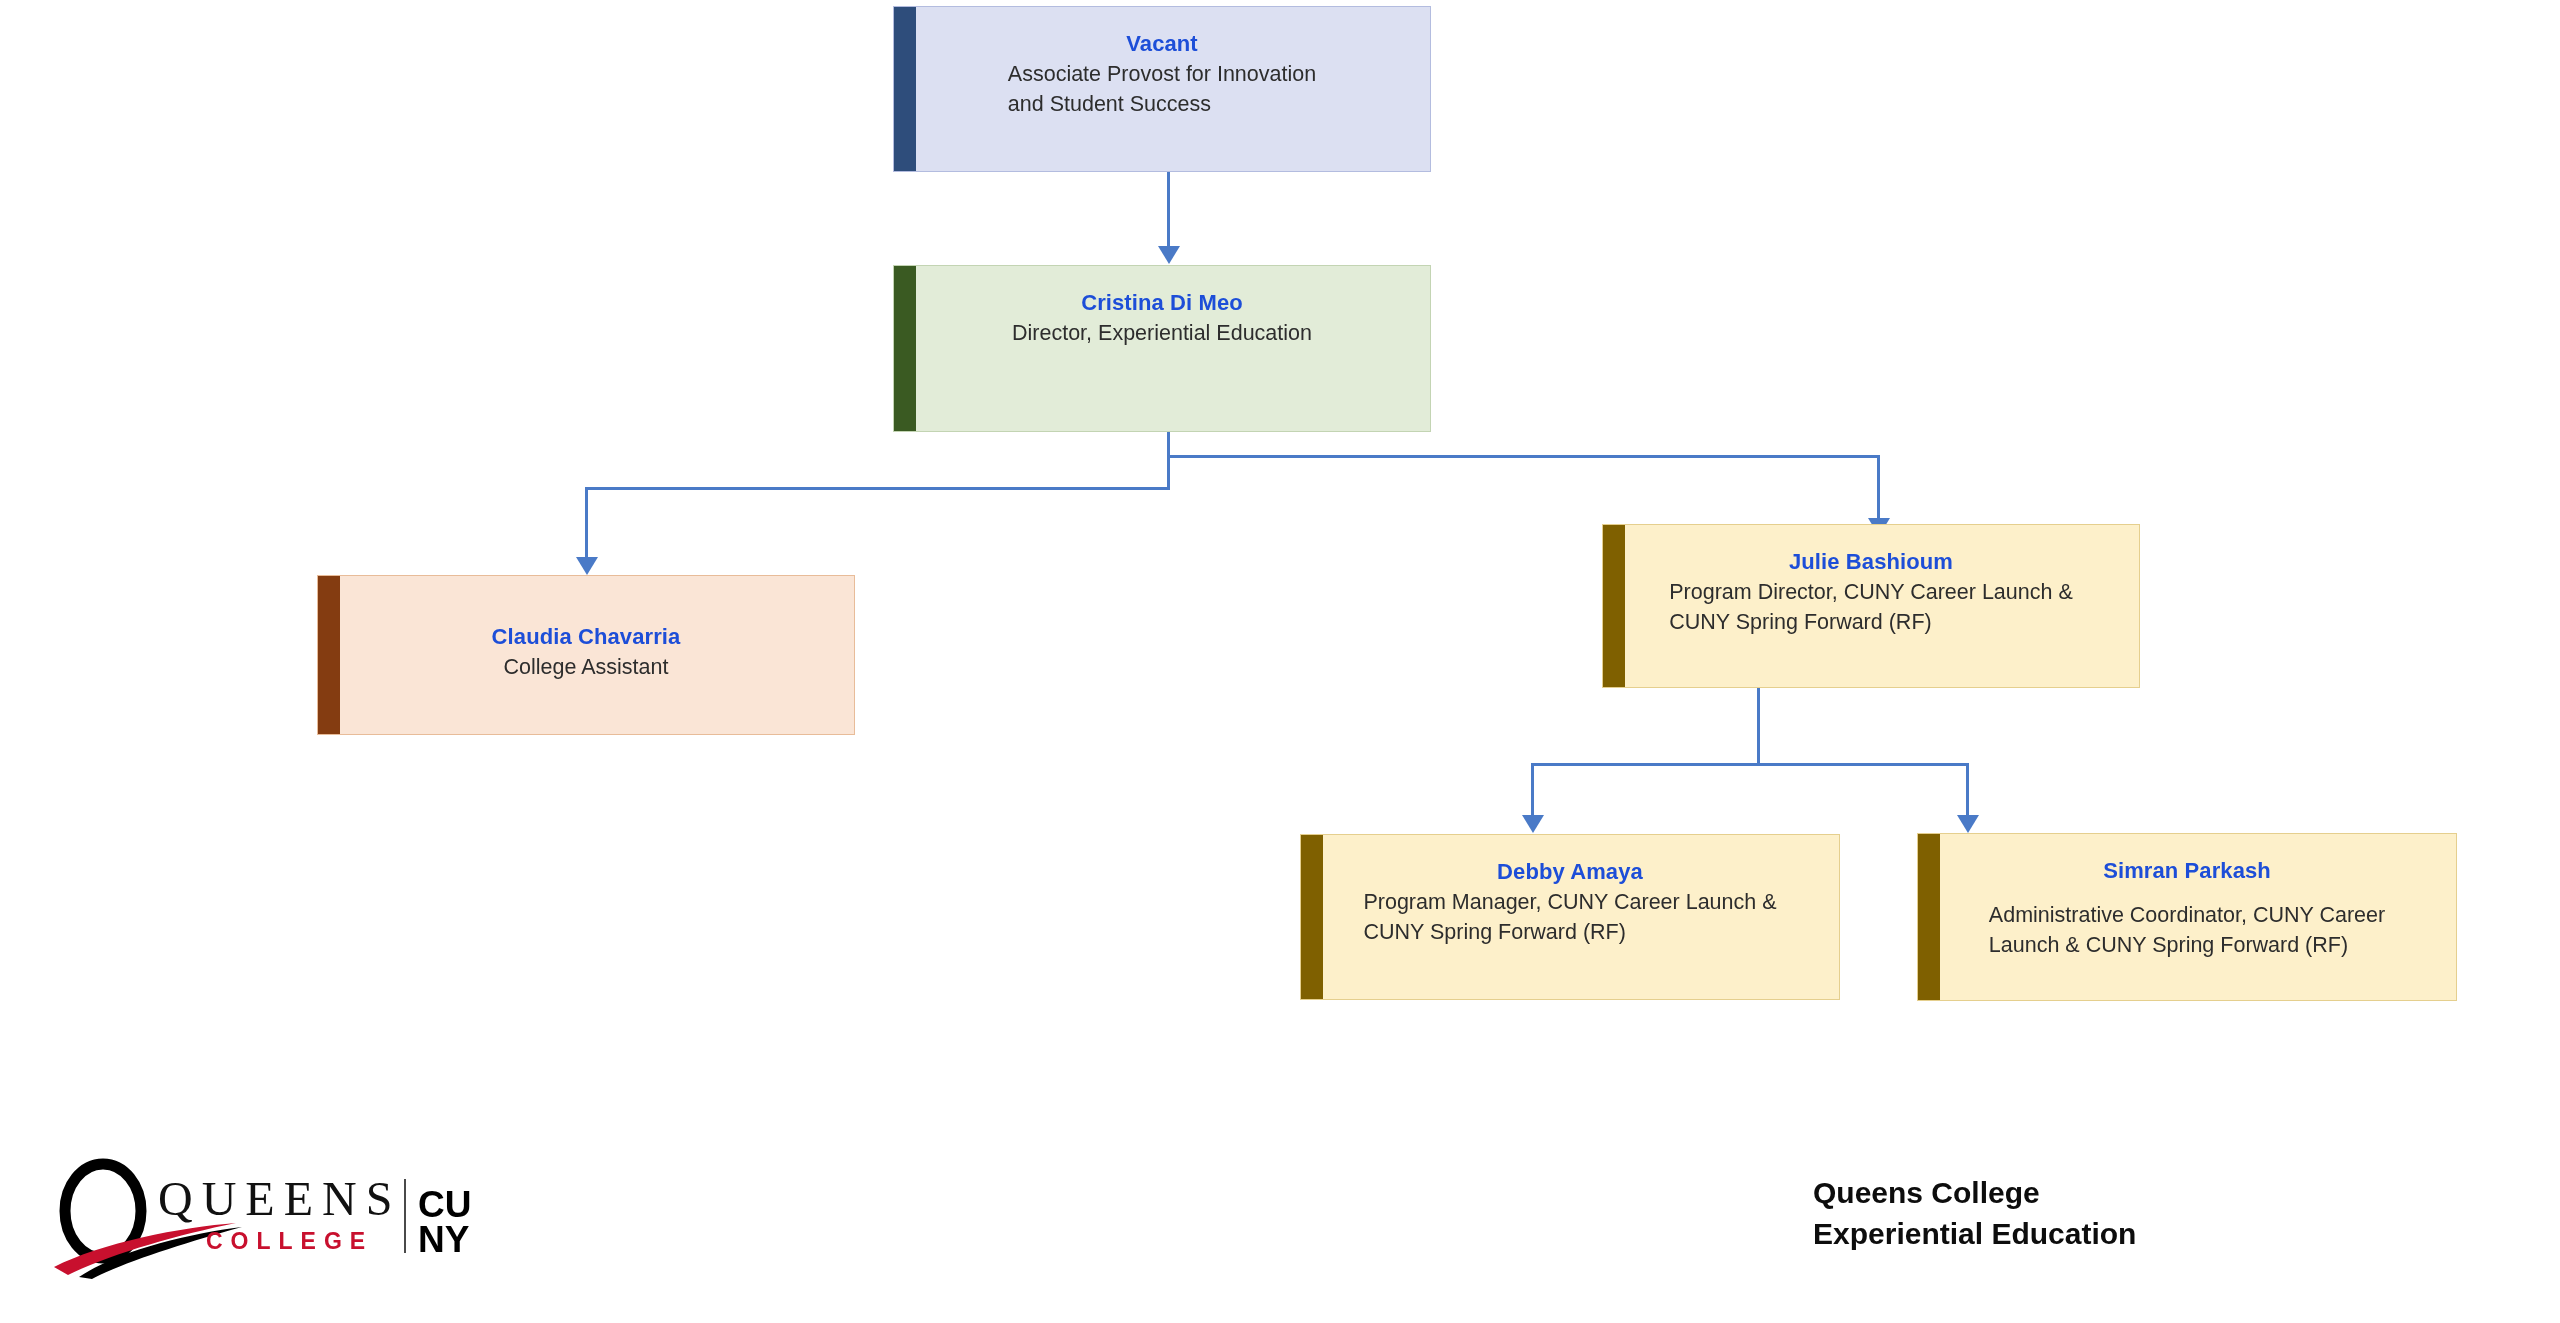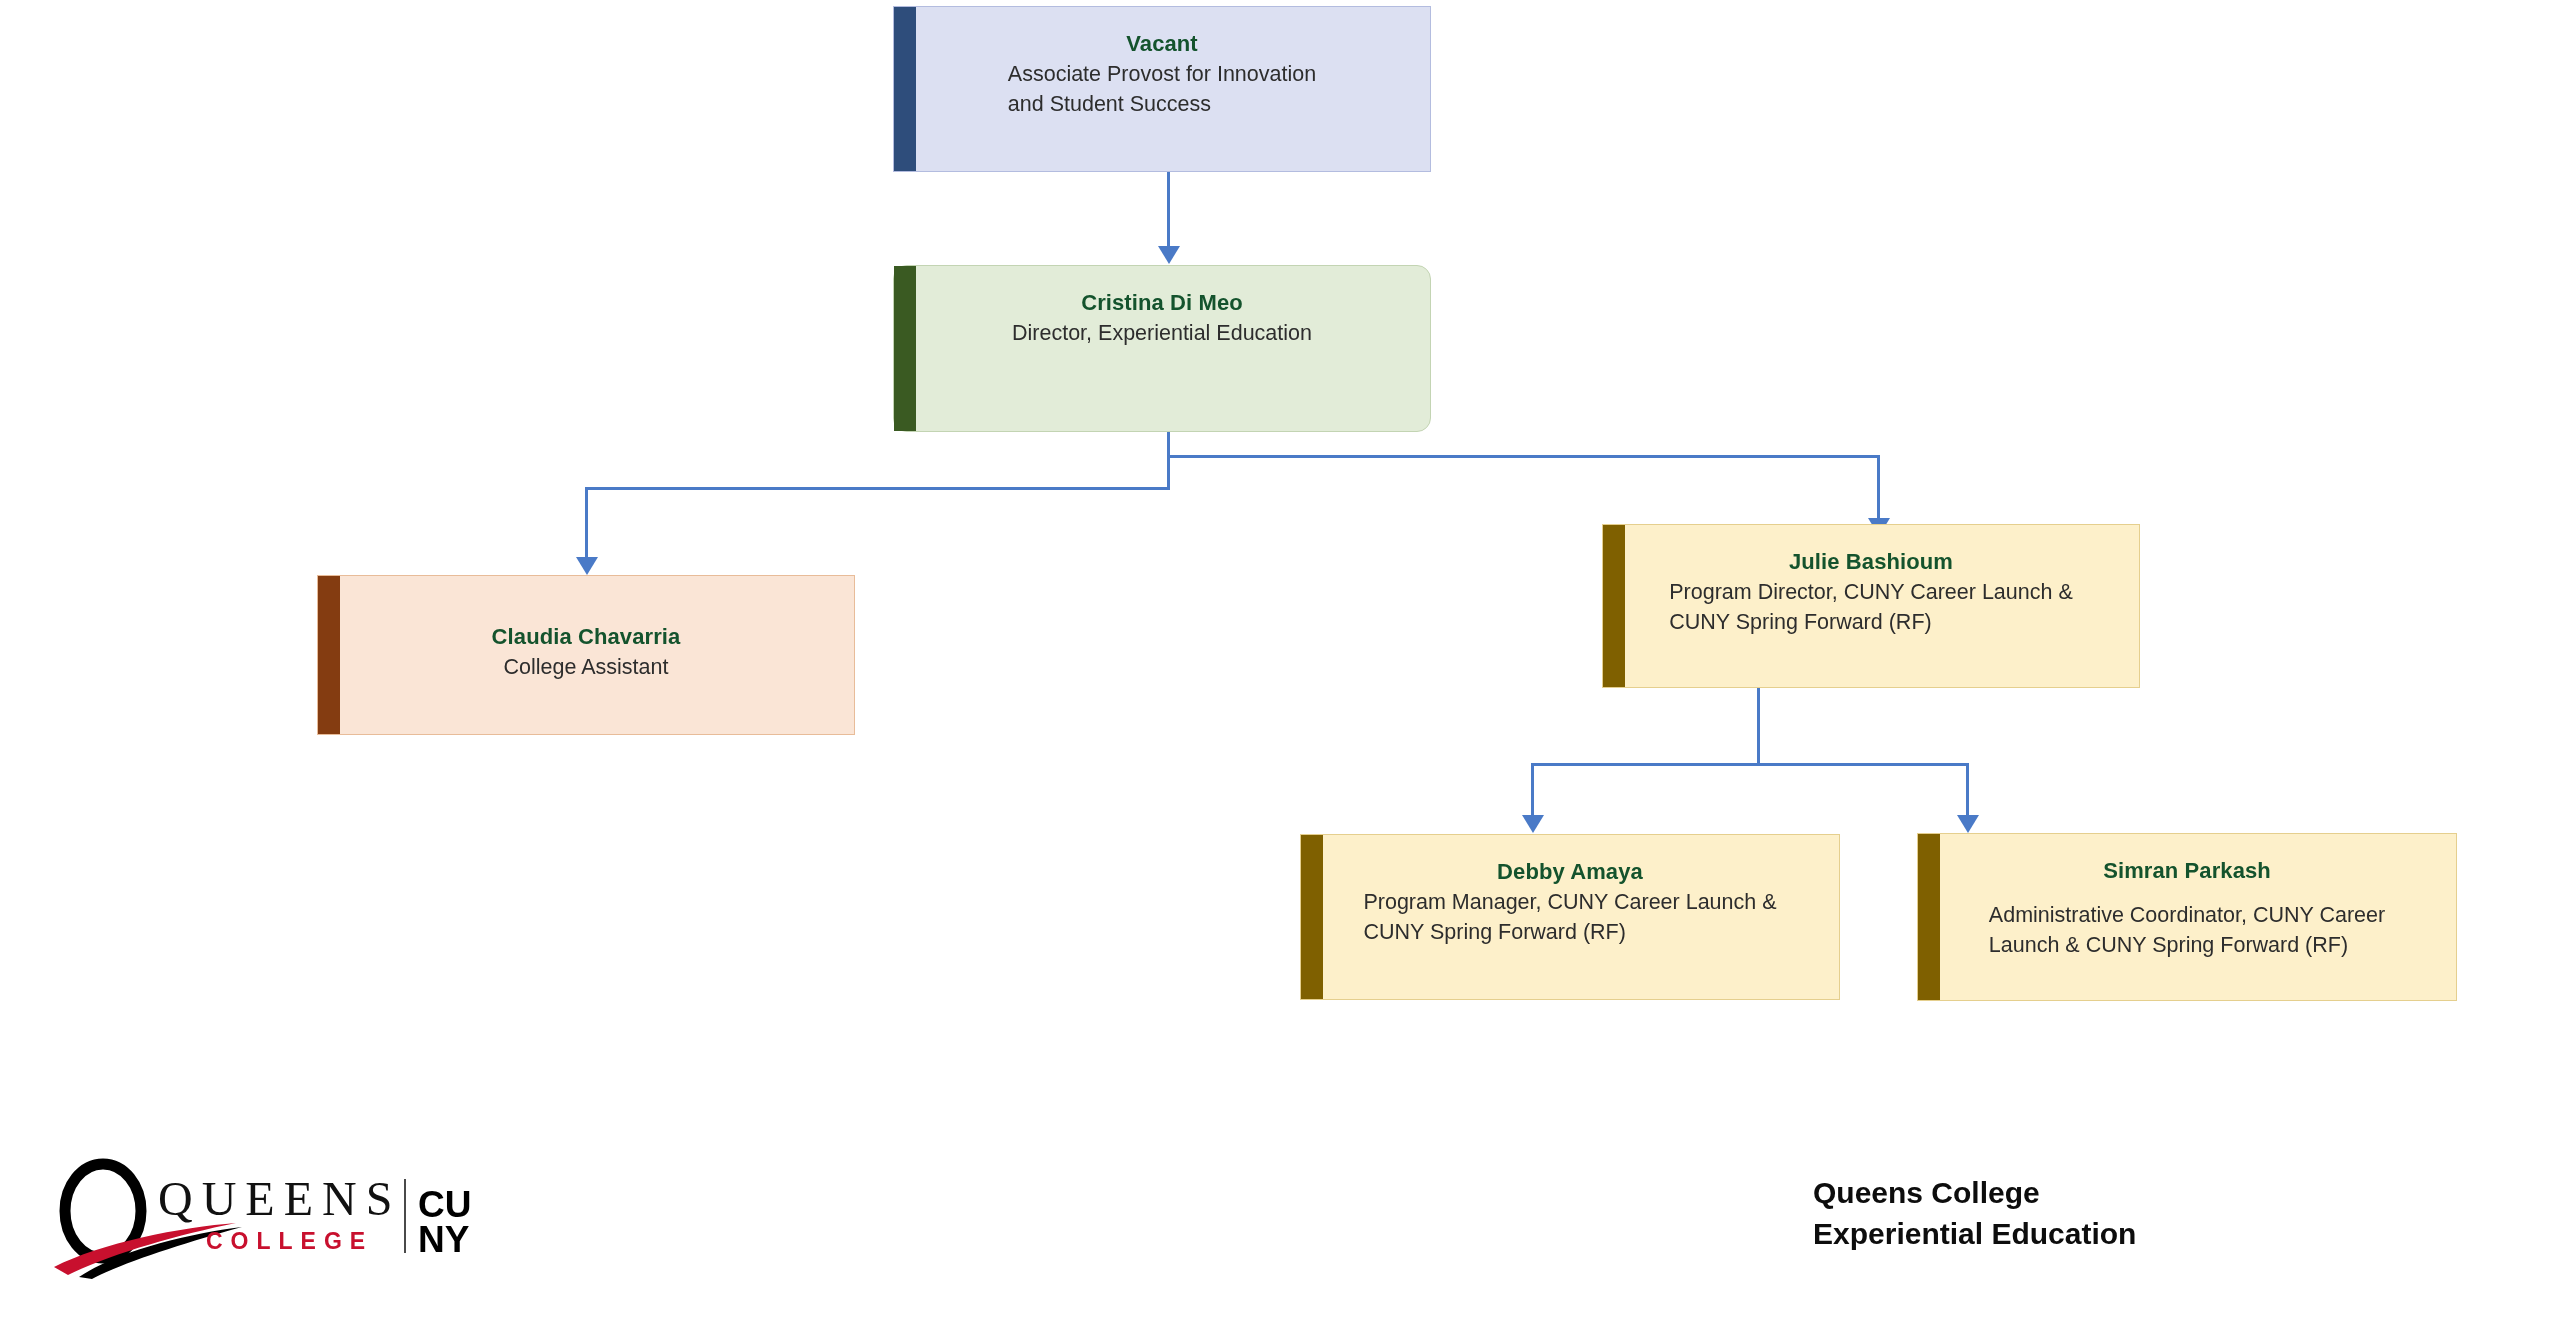--- a/index.html
+++ b/index.html
@@ -38,37 +38,37 @@
     width: 22px;
   }
   .node .name {
     font-weight: bold;
     font-size: 22px;
     line-height: 30px;
     letter-spacing: .1px;
     text-align: left;
     position: relative;
     z-index: 2;
-    color: #14532d;
+    color: #1d4ed8;
   }
   .node .title {
     font-size: 21.5px;
     line-height: 30px;
     text-align: left;
     position: relative;
     z-index: 2;
     color: #2d2d2d;
     padding: 0 34px;
     white-space: pre-line;
   }
 
   
   .v-navy  { background: #dce0f2; border-color: #b3bcdf; }
   .v-navy  .accent { background: #2e4d7b; }
-  .v-green { background: #e2ecd8; border-color: #c3d4b3; border-radius: 14px; }
+  .v-green { background: #e2ecd8; border-color: #c3d4b3; }
   .v-green .accent { background: #3a5a22; }
   .v-peach { background: #fae5d6; border-color: #e8bc99; }
   .v-peach .accent { background: #843c11; }
   .v-gold  { background: #fdf0ca; border-color: #e5cf8e; }
   .v-gold  .accent { background: #7f6000; }
 
   
   .conn {
     position: absolute;
     background: #4a7ac7;

